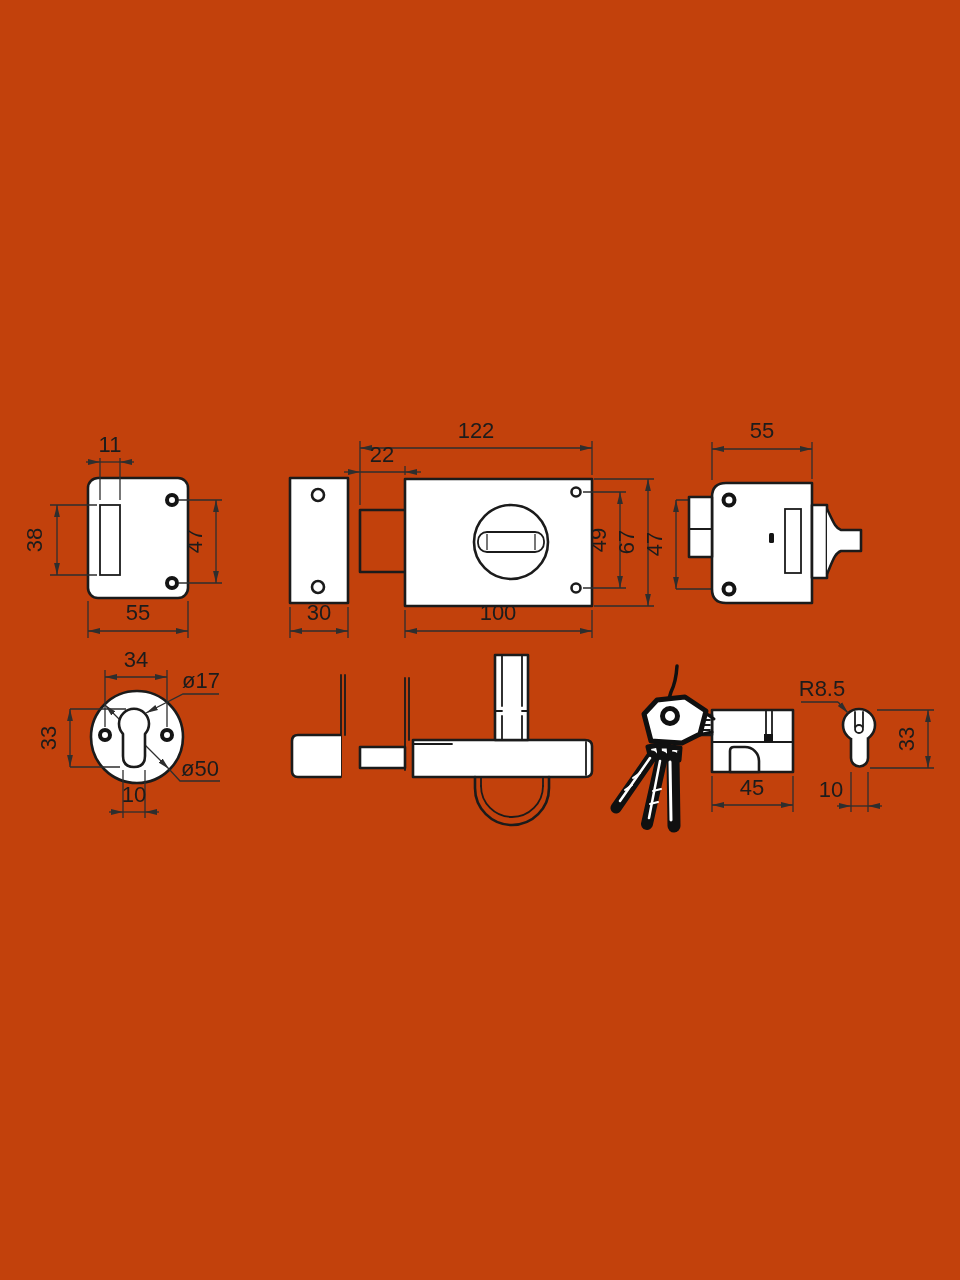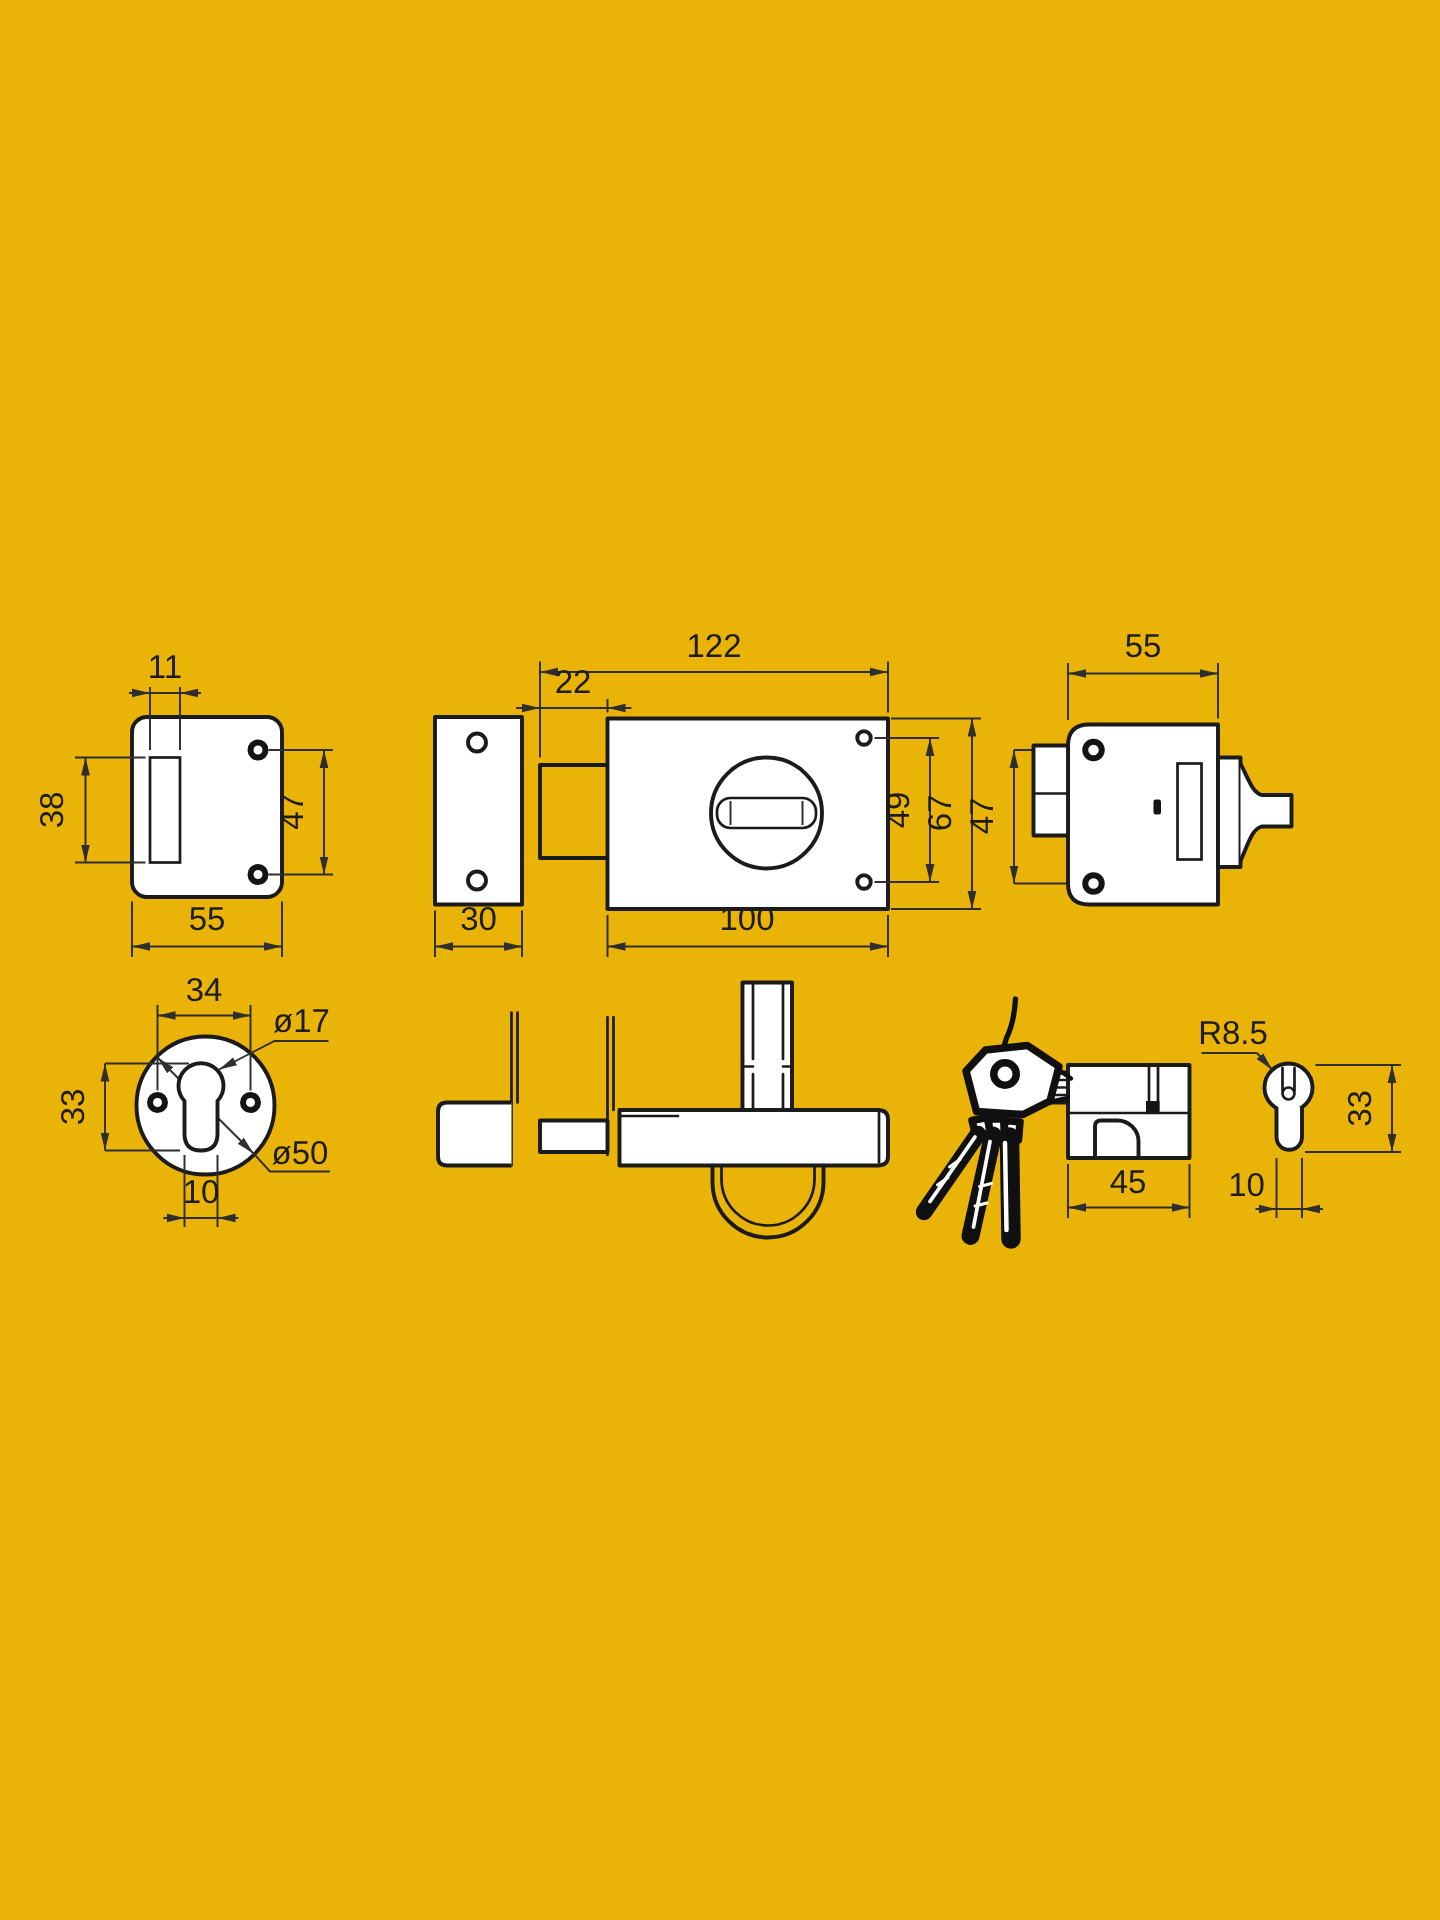--- a/index.html
+++ b/index.html
@@ -1,16 +1,16 @@
 <!DOCTYPE html>
 <html><head>
 <meta charset="utf-8">
 <style>
   html,body{margin:0;padding:0;background:#ffffff;}
-  .stage{width:960px;height:1280px;margin:0 auto;background:#eab308;position:relative;}
+  .stage{width:960px;height:1280px;margin:0 auto;background:#c2410c;position:relative;}
   svg{display:block;}
   .o{fill:none;stroke:#1b1b1b;stroke-width:2.6;stroke-linejoin:round;stroke-linecap:round;}
   .of{fill:#ffffff;stroke:#1b1b1b;stroke-width:2.6;stroke-linejoin:round;}
   .t{fill:none;stroke:#1b1b1b;stroke-width:1.8;stroke-linecap:round;}
   .d{fill:none;stroke:#2e2e2e;stroke-width:1.3;}
   .dt{font-family:"Liberation Sans",sans-serif;font-size:22px;fill:#1c1c1c;}
   .hole{fill:#ffffff;stroke:#141414;stroke-width:4;}
   .hole2{fill:#ffffff;stroke:#1b1b1b;stroke-width:2.6;}
   .kb{fill:#ffffff;stroke:#101010;stroke-width:5;stroke-linejoin:round;}
   .kx{stroke:#101010;fill:none;stroke-linecap:round;}

